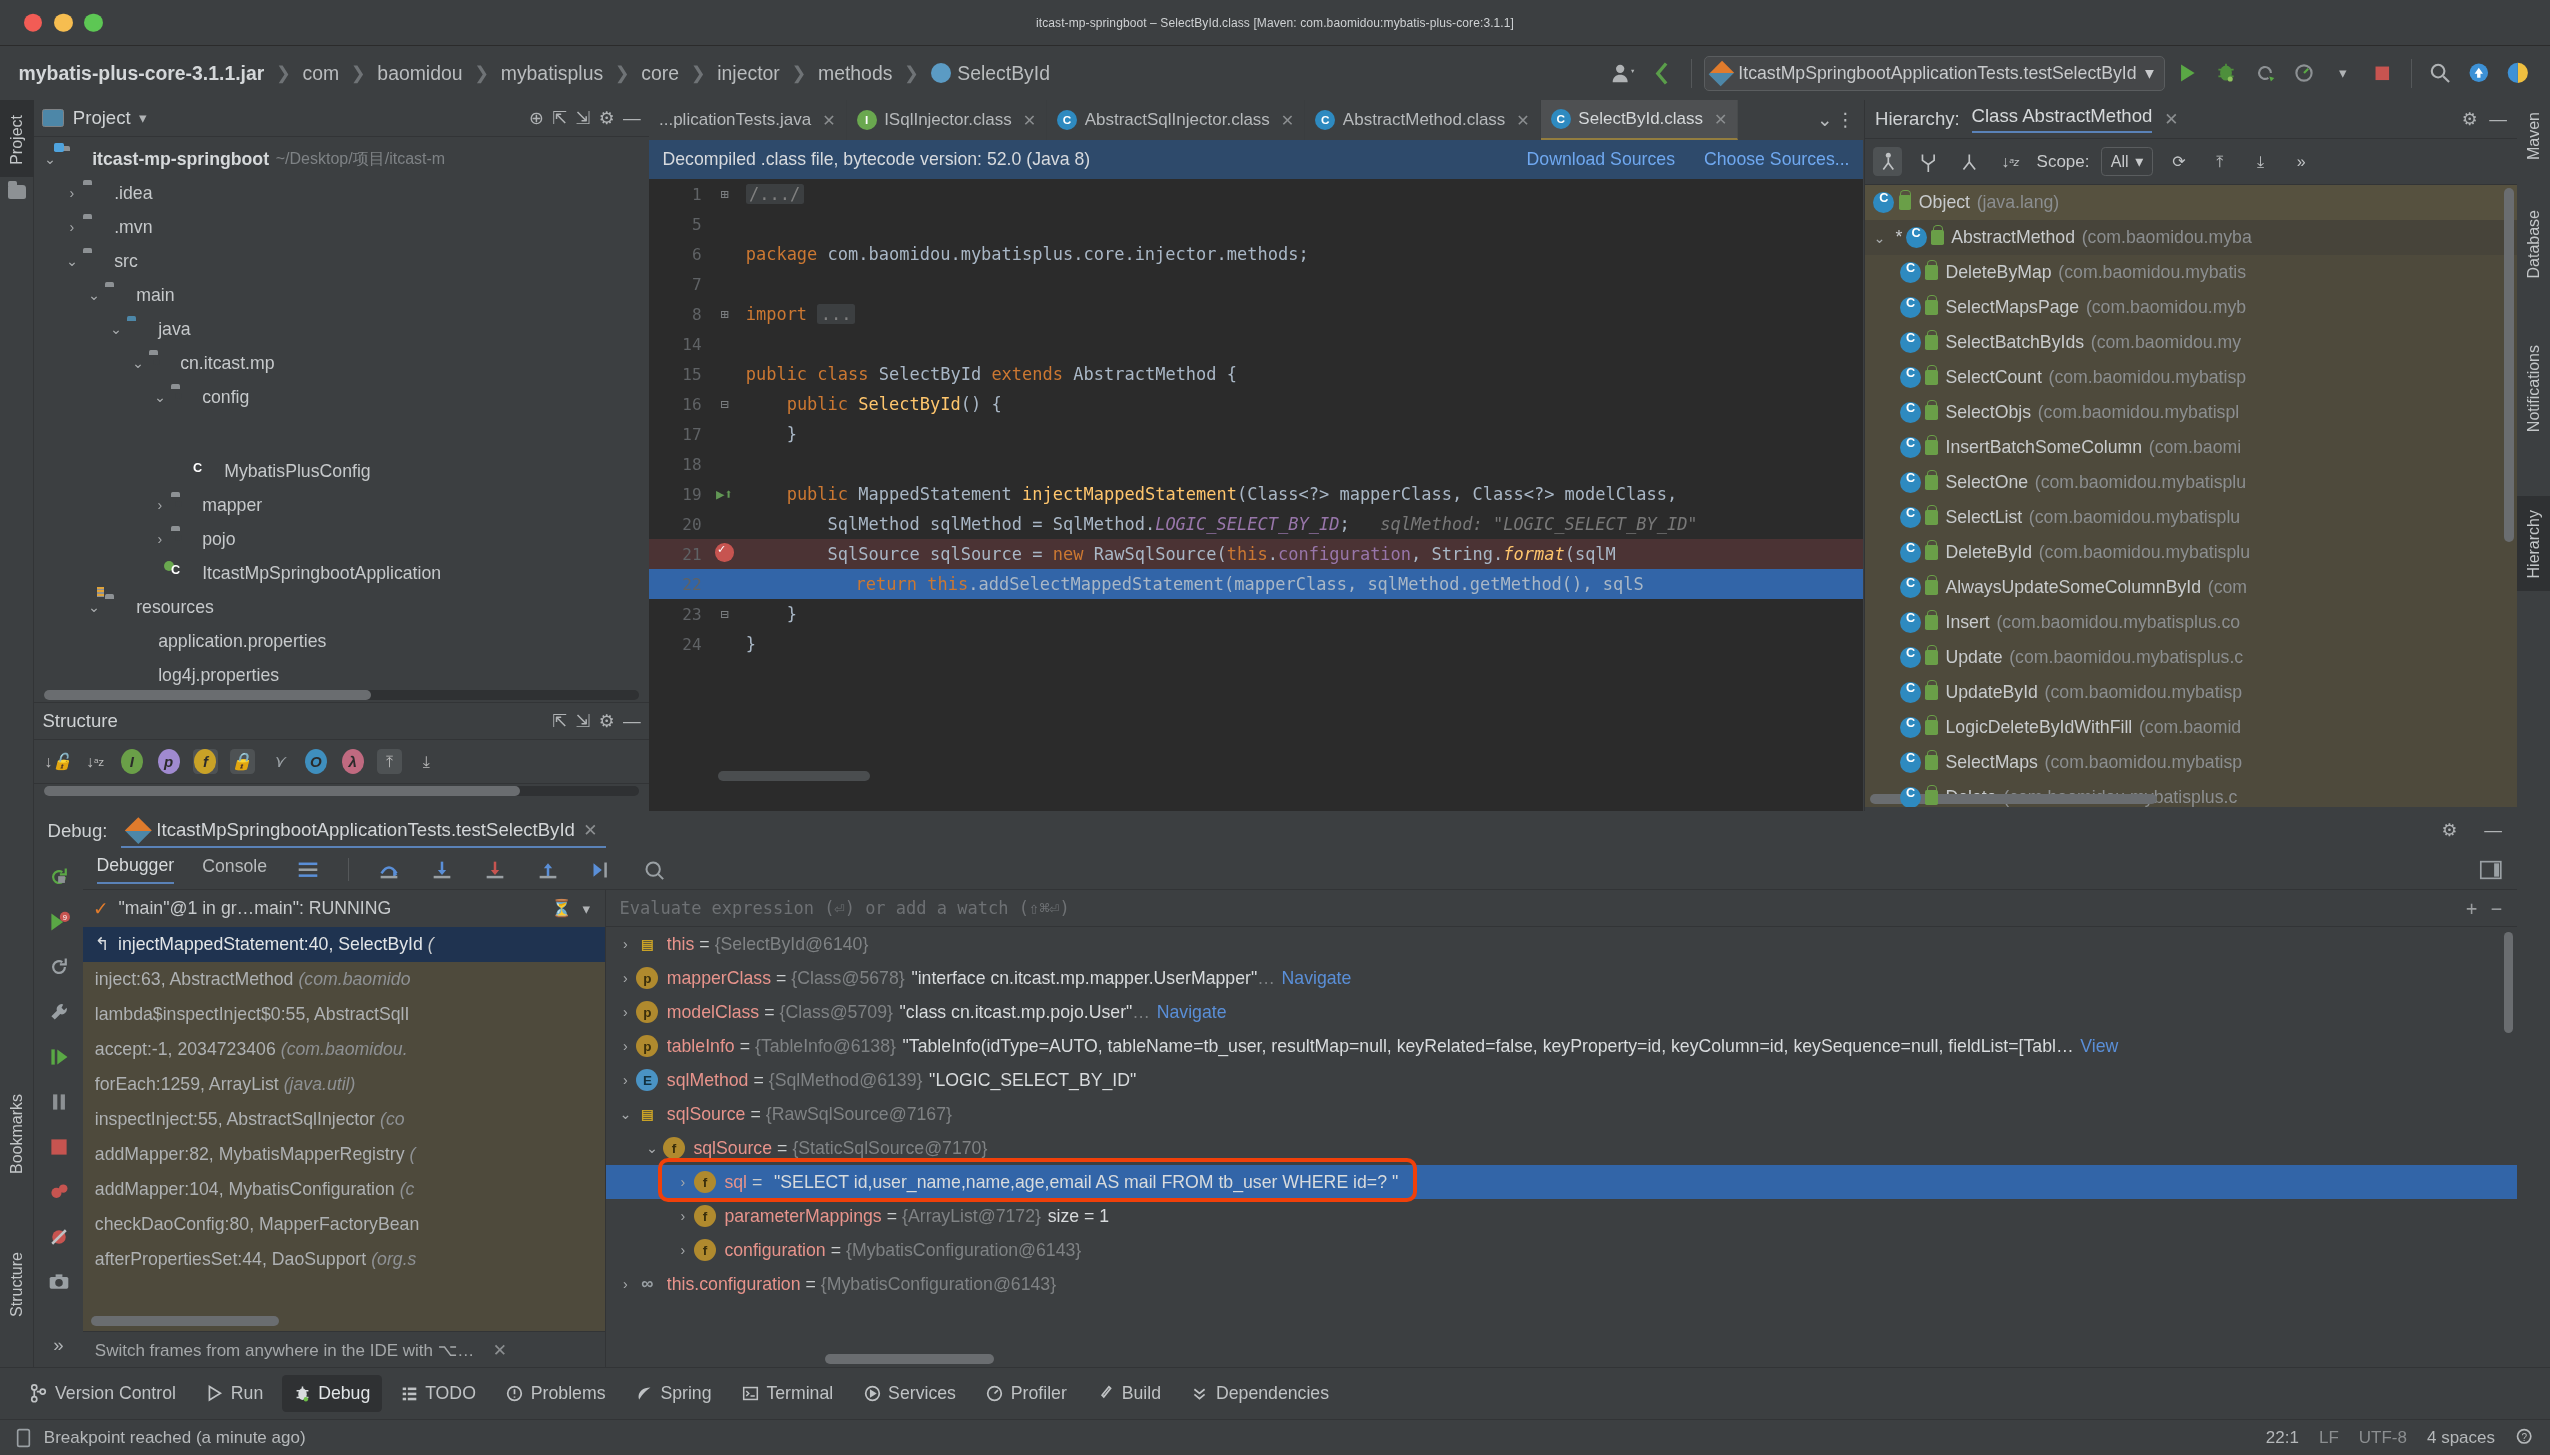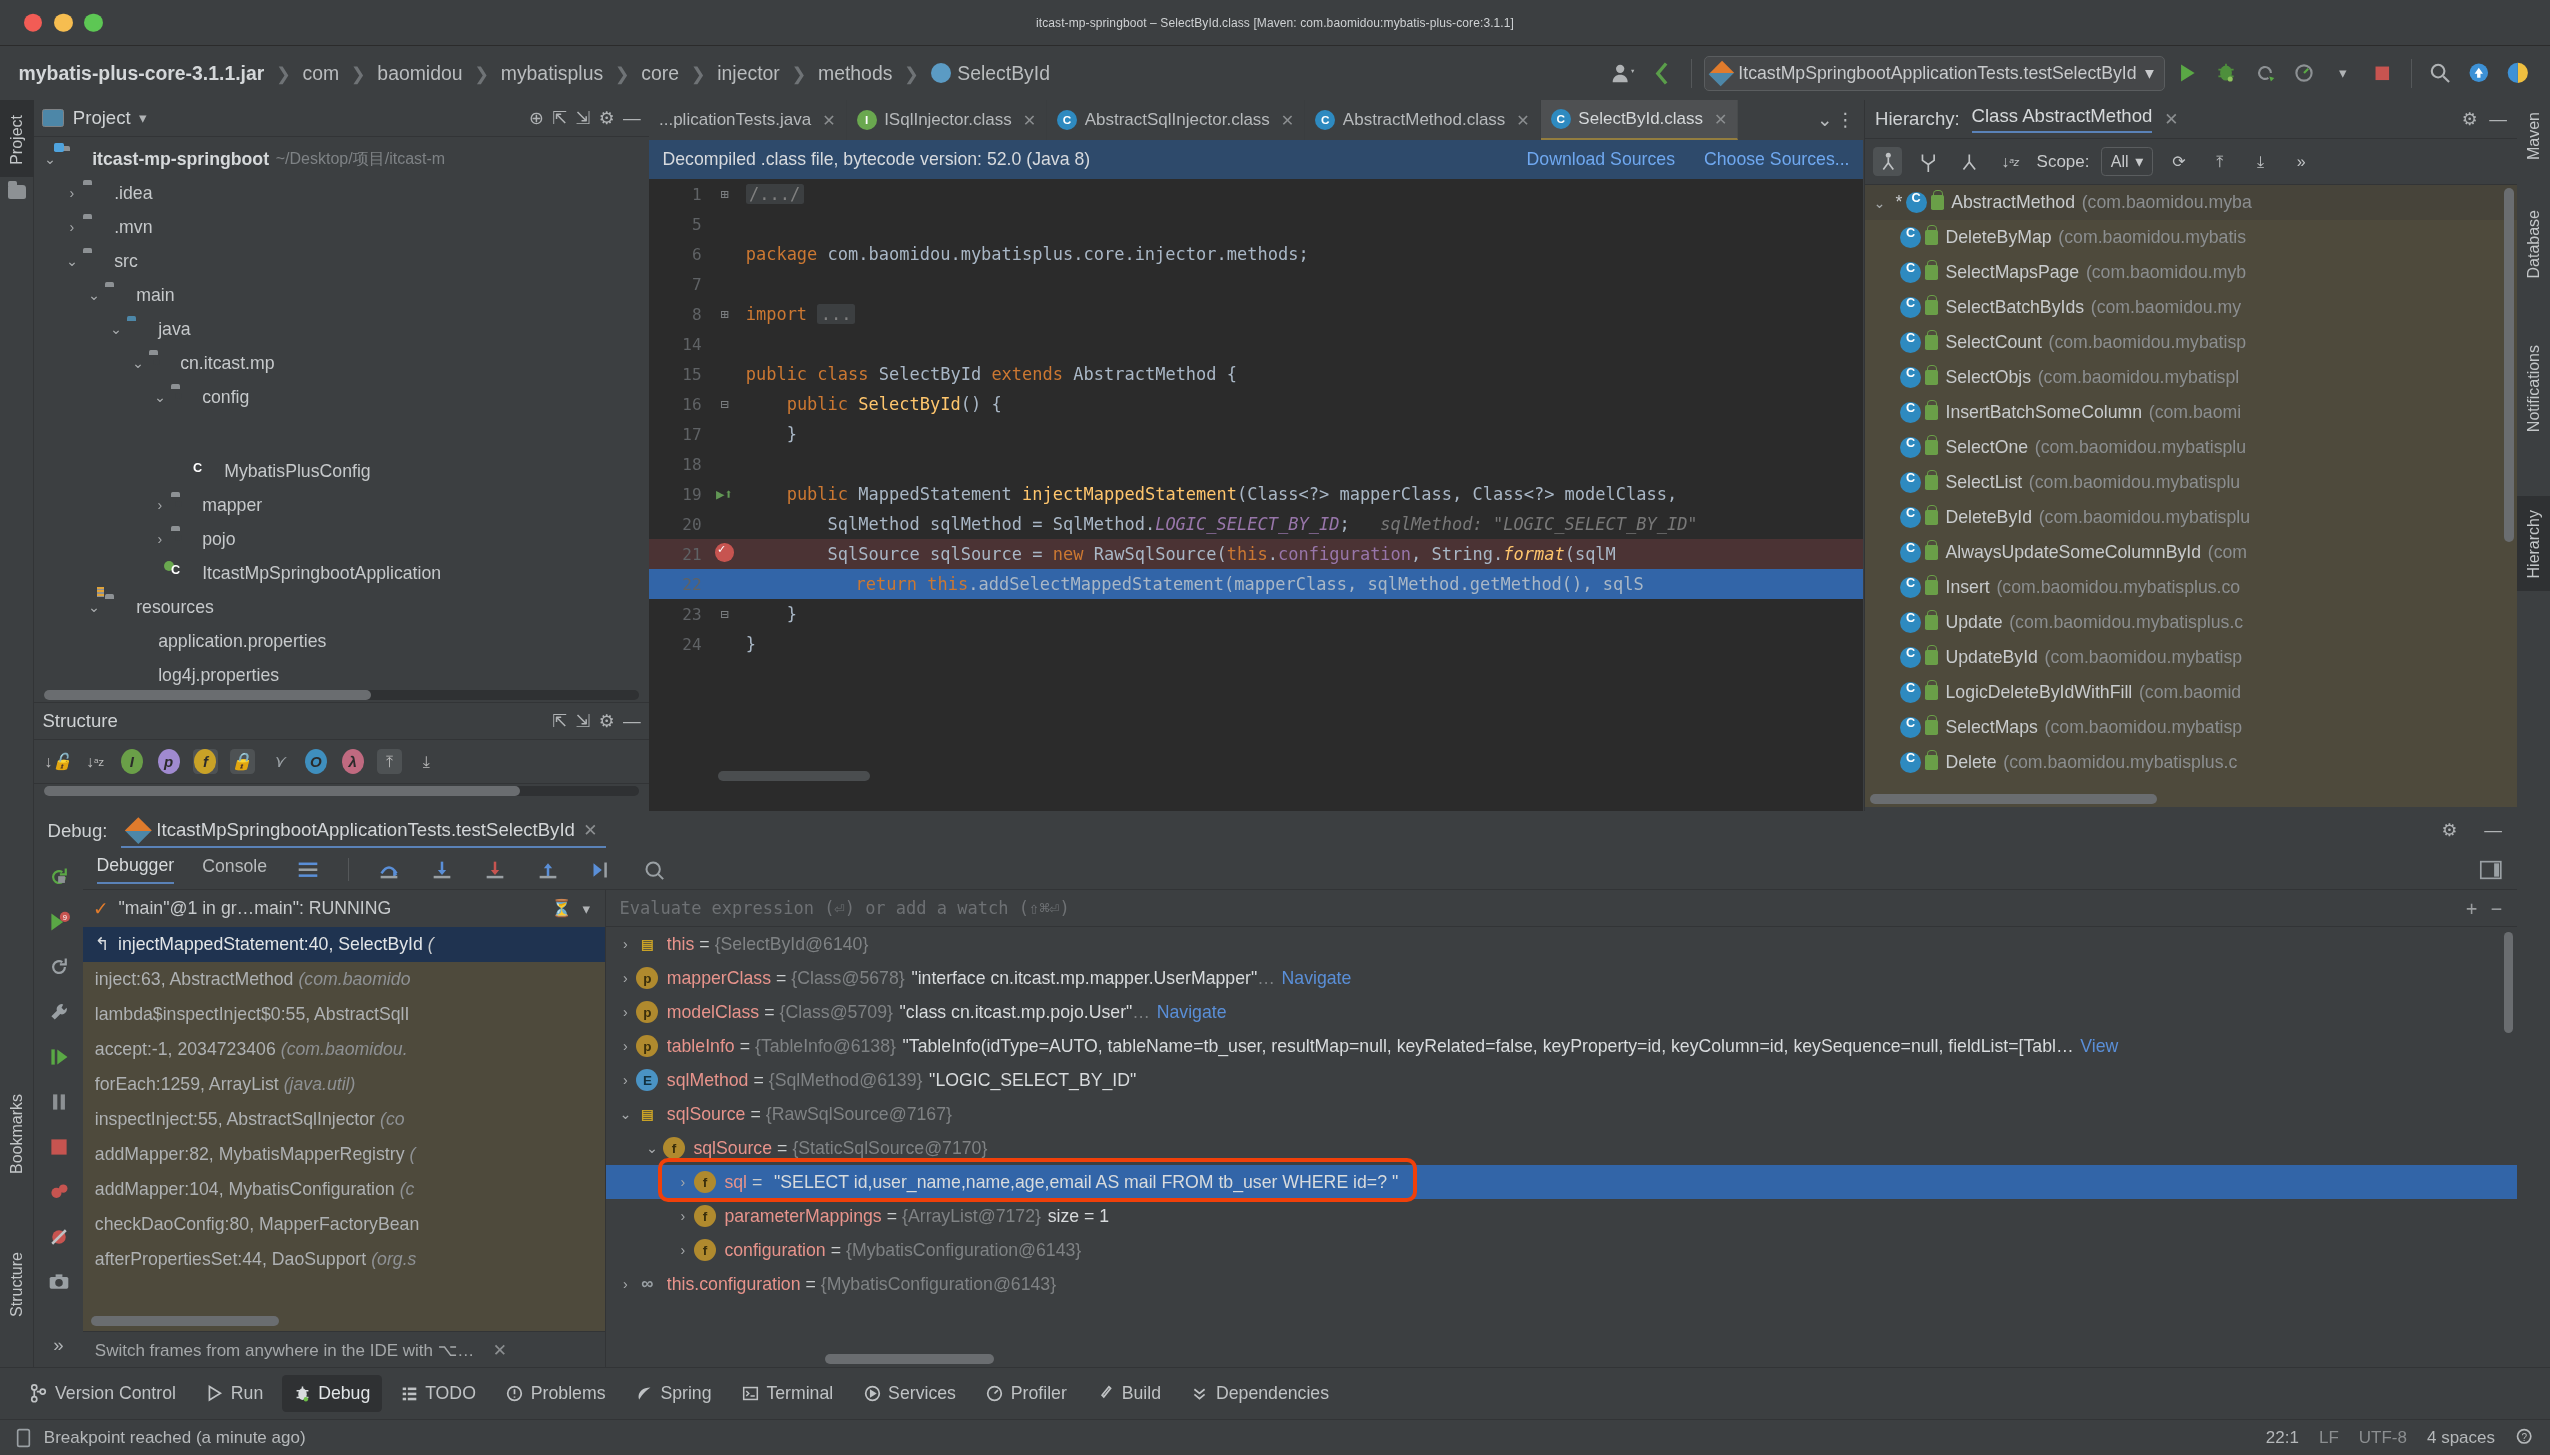--- a/index.html
+++ b/index.html
@@ -20,21 +20,21 @@
   .traffic{ position:absolute; left:23.6px; top:50%; transform:translateY(-50%); display:flex; gap:11.8px;}
   .dot{ width:18.6px;height:18.6px;border-radius:50%;}
   .dot.red{background:#f25c55;} .dot.yellow{background:#f6bd50;} .dot.green{background:#5dc754;}
   .title-text{ font-size:12px; color:#cfd2d4; letter-spacing:0.1px;}
 
   
   .navrow{
     position:absolute; left:0; top:46px; width:2550px; height:54px;
     background:#3c3f41; display:flex; align-items:center;
   }
-  .crumbs{ display:flex; align-items:flex-end; margin-left:18.6px; gap:0; font-size:19.4px;}
+  .crumbs{ display:flex; align-items:center; margin-left:18.6px; gap:0; font-size:19.4px;}
   .crumb{ color:#b9bcbe; padding:0 10px; white-space:nowrap;}
   .crumb.first{ color:#d4d7d9; font-weight:bold; padding-left:0;}
   .crumb.sep{ color:#6f7376; padding:0 1.7px; font-size:17.7px;}
   .crumb-icn{
     display:inline-block;width:20px;height:20px;border-radius:50%;
     background:#5b9bc4;color:#12313f;font-size:12.7px;line-height:20px;text-align:center;
     margin-right:6.7px;vertical-align:-3.4px;font-weight:bold;
   }
   .nav-right{ margin-left:auto; display:flex; align-items:center; gap:5px; padding-right:15px;}
   .tbtn{ width:34px;height:34px; display:flex;align-items:center;justify-content:center;border-radius:4.2px;}
@@ -601,20 +601,26 @@
         <span>▾</span>
       </span>
       <span class="hbtn">⟳</span>
       <span class="hbtn">⤒</span>
       <span class="hbtn">⤓</span>
       <span class="hbtn">»</span>
     </div>
     <div class="hier-list" id="hier-list">
       <div class="hscrollv"></div>
       <div class="hscrollh"></div>
+    <div class="hrow l0 top">
+          <span class="cicon" style="flex:none;"></span>
+          <span class="lock"></span>
+          <span>Object</span>
+          <span class="pkgtxt">(java.lang)</span>
+        </div>
         <div class="hrow l0 second">
           <span style="width:22px;color:#a7aaac;font-size:14.3px;">⌄</span>
           <span style="color:#c8cbcd;margin-right:3.4px;">*</span>
           <span class="cicon" style="flex:none;"></span>
           <span class="lock"></span>
           <span>AbstractMethod</span>
           <span class="pkgtxt">(com.baomidou.myba</span>
         </div>
         <div class="hrow l1">
           <span class="cicon" style="flex:none;"></span>

